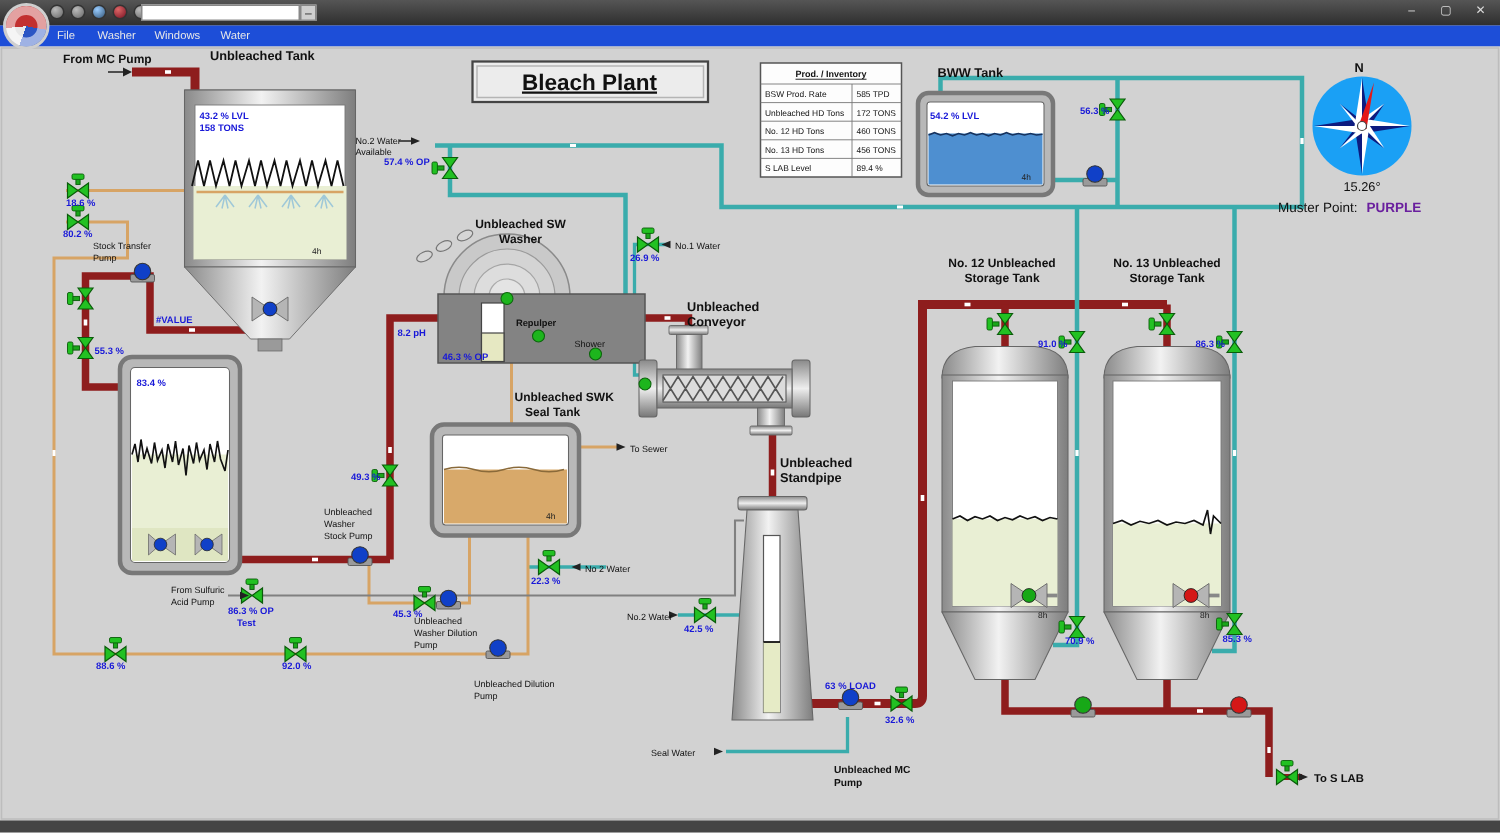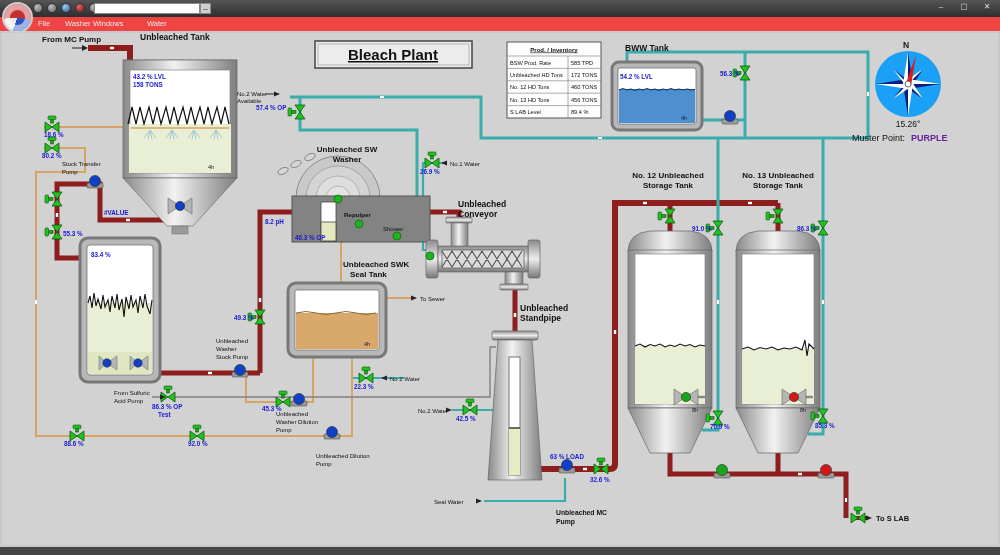--- a/index.html
+++ b/index.html
@@ -14,21 +14,21 @@
   .tbdots span{width:8px;height:8px;border-radius:50%;background:radial-gradient(circle at 35% 30%,#bbb,#666);
                display:inline-block;border:1px solid #333;}
   .tbdots span.red{background:radial-gradient(circle at 35% 30%,#d66,#712);}
   .tbdots span.blue{background:radial-gradient(circle at 35% 30%,#9cf,#357);}
   .addr{position:absolute;left:94px;top:3px;width:100px;height:9px;border:1px solid #888;
         background:#fff;font-size:7px;padding:0 2px;}
   .addrbtn{position:absolute;left:200px;top:3px;width:11px;height:11px;font-size:8px;line-height:9px;
            background:#cfcfcf;border:1px solid #888;text-align:center;color:#222;padding:0;}
   .winctl{position:absolute;right:6px;top:2px;display:flex;gap:9px;}
   .winctl span{color:#ddd;font-size:8px;width:14px;text-align:center;cursor:default;}
-  .menubar{position:absolute;left:0;top:17px;width:1000px;height:14px;background:#ef4444;}
+  .menubar{position:absolute;left:0;top:17px;width:1000px;height:14px;background:#1d4ed8;}
   .menubar span{position:absolute;top:2px;color:#e8e8e8;font-size:7.5px;}
   .canvas{position:absolute;left:0;top:31px;width:1000px;height:524px;background:#d2d2d2;}
   svg text{fill:#111;}
   .tc{text-anchor:middle;}
   .eqt{font-size:8.5px;font-weight:bold;}
   .eqs{font-size:8px;font-weight:bold;}
   .sm{font-size:6px;}
   .bv{font-size:6.3px;font-weight:bold;fill:#1818d8;}
   .tm{font-size:5.6px;fill:#222;}
   .tbl{font-size:5.6px;}
@@ -54,21 +54,21 @@
     <div class="winctl">
       <span>–</span>
       <span>▢</span>
       <span>✕</span>
     </div>
   </div>
 
   <div class="menubar">
     <span style="left:38px">File</span>
     <span style="left:65px">Washer</span>
-    <span style="left:93px">Windows</span>
+    <span style="left:103px">Windows</span>
     <span style="left:147px">Water</span>
   </div>
 
   <div class="canvas">
   <svg width="1000" height="524" viewBox="0 31 1000 524" xmlns="http://www.w3.org/2000/svg">
     <defs>
       <linearGradient id="metalH" x1="0" y1="0" x2="1" y2="0">
         <stop offset="0" stop-color="#8a8a8a"></stop>
             <stop offset="0.45" stop-color="#f2f2f2"></stop>
             <stop offset="1" stop-color="#7e7e7e"></stop>

